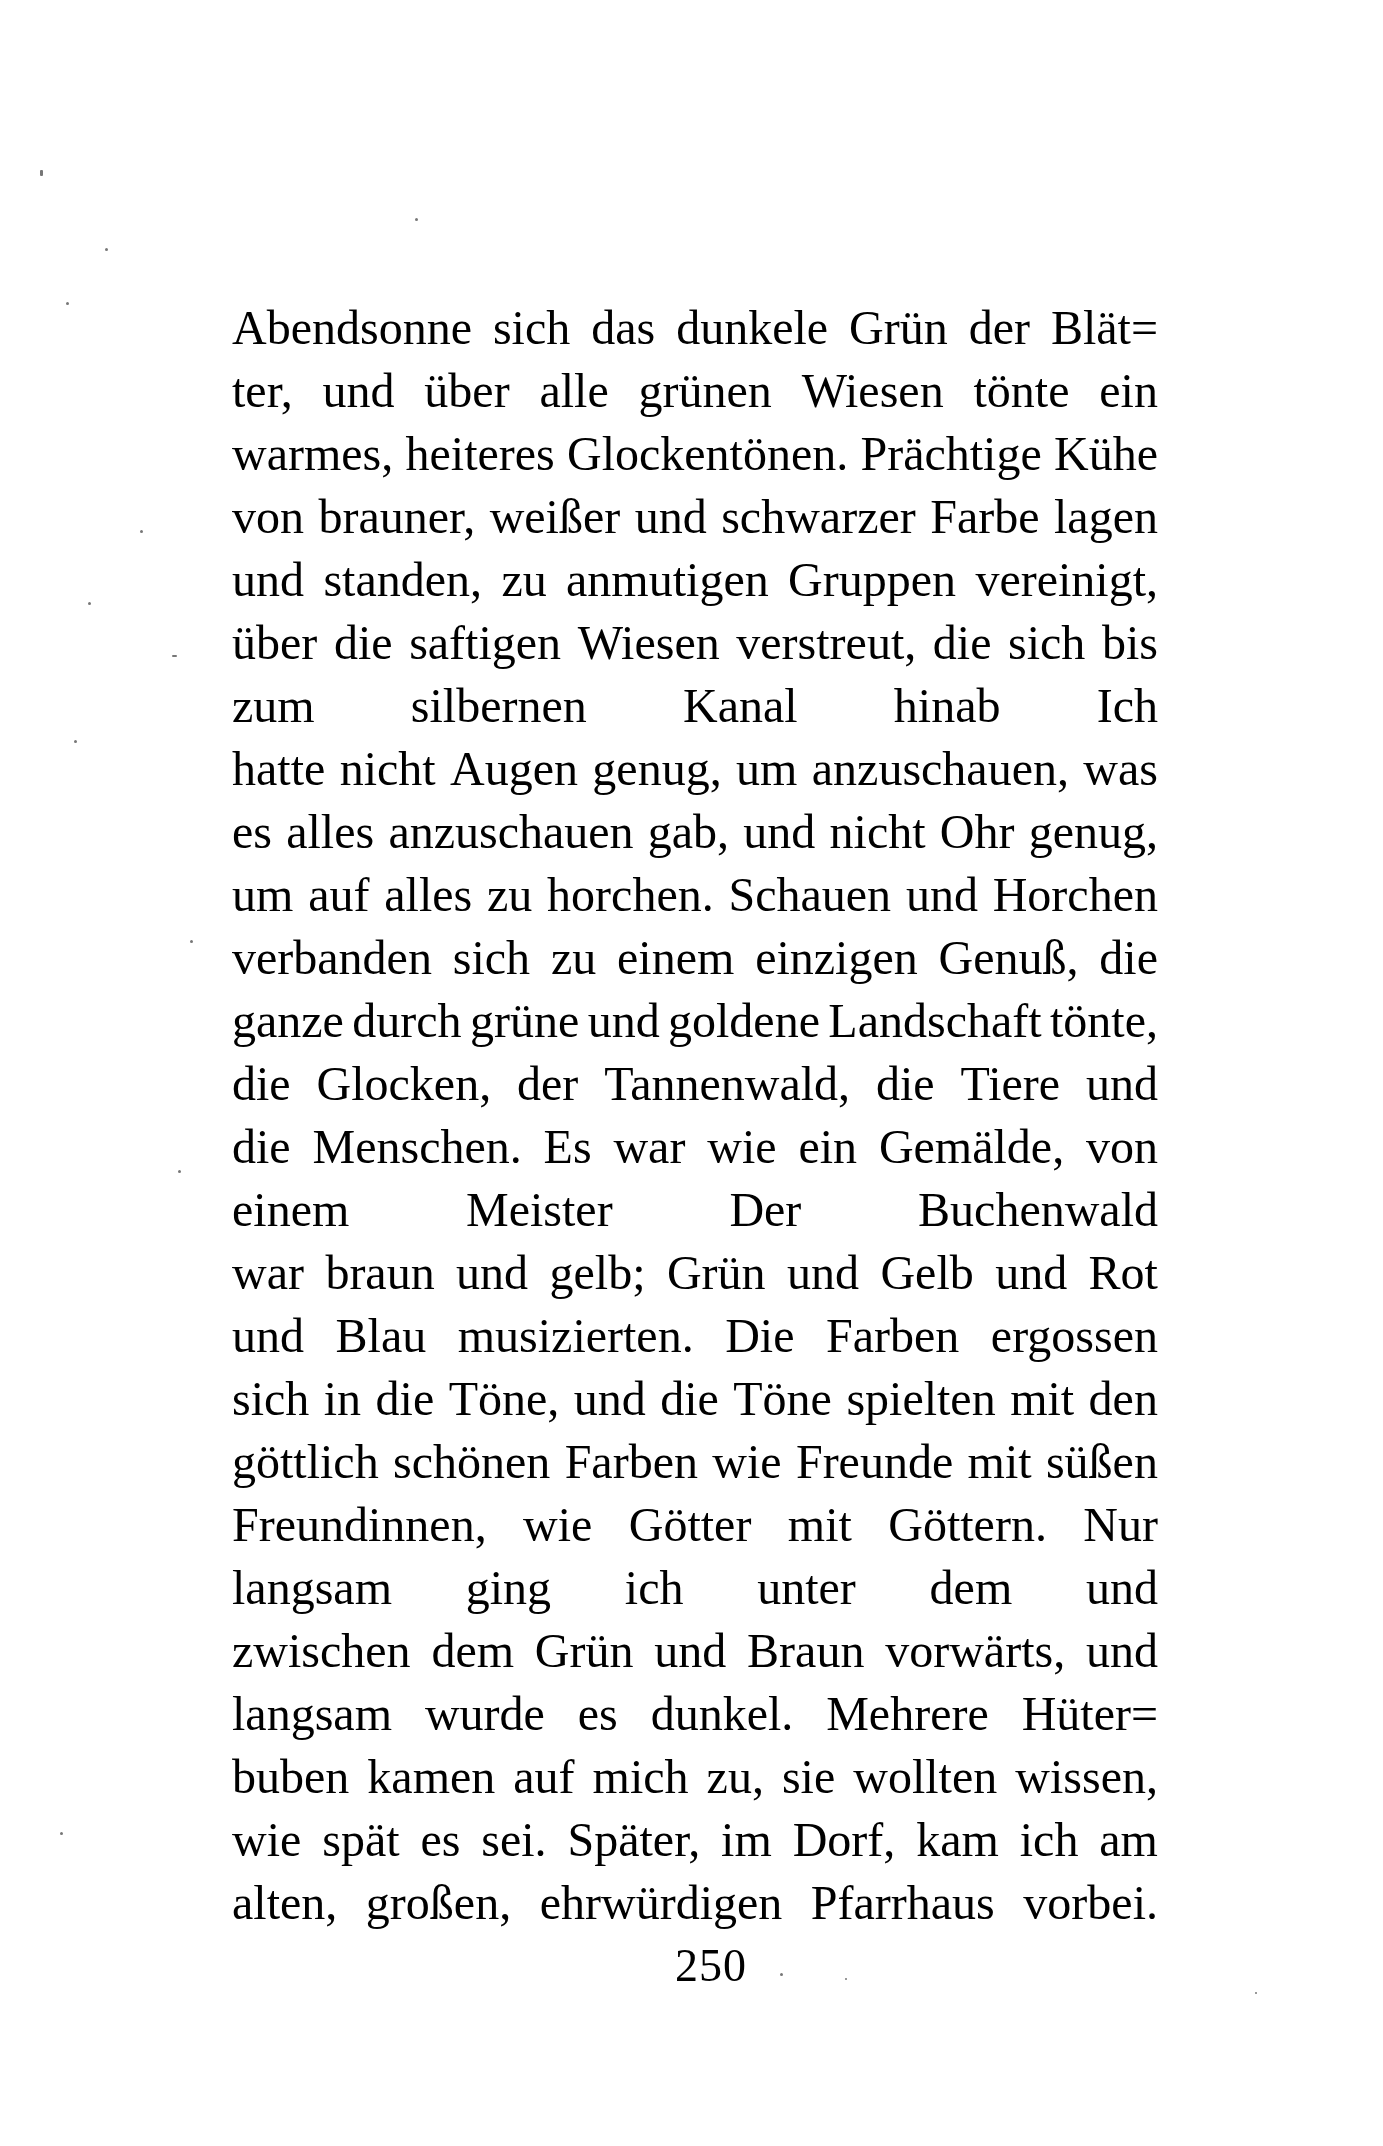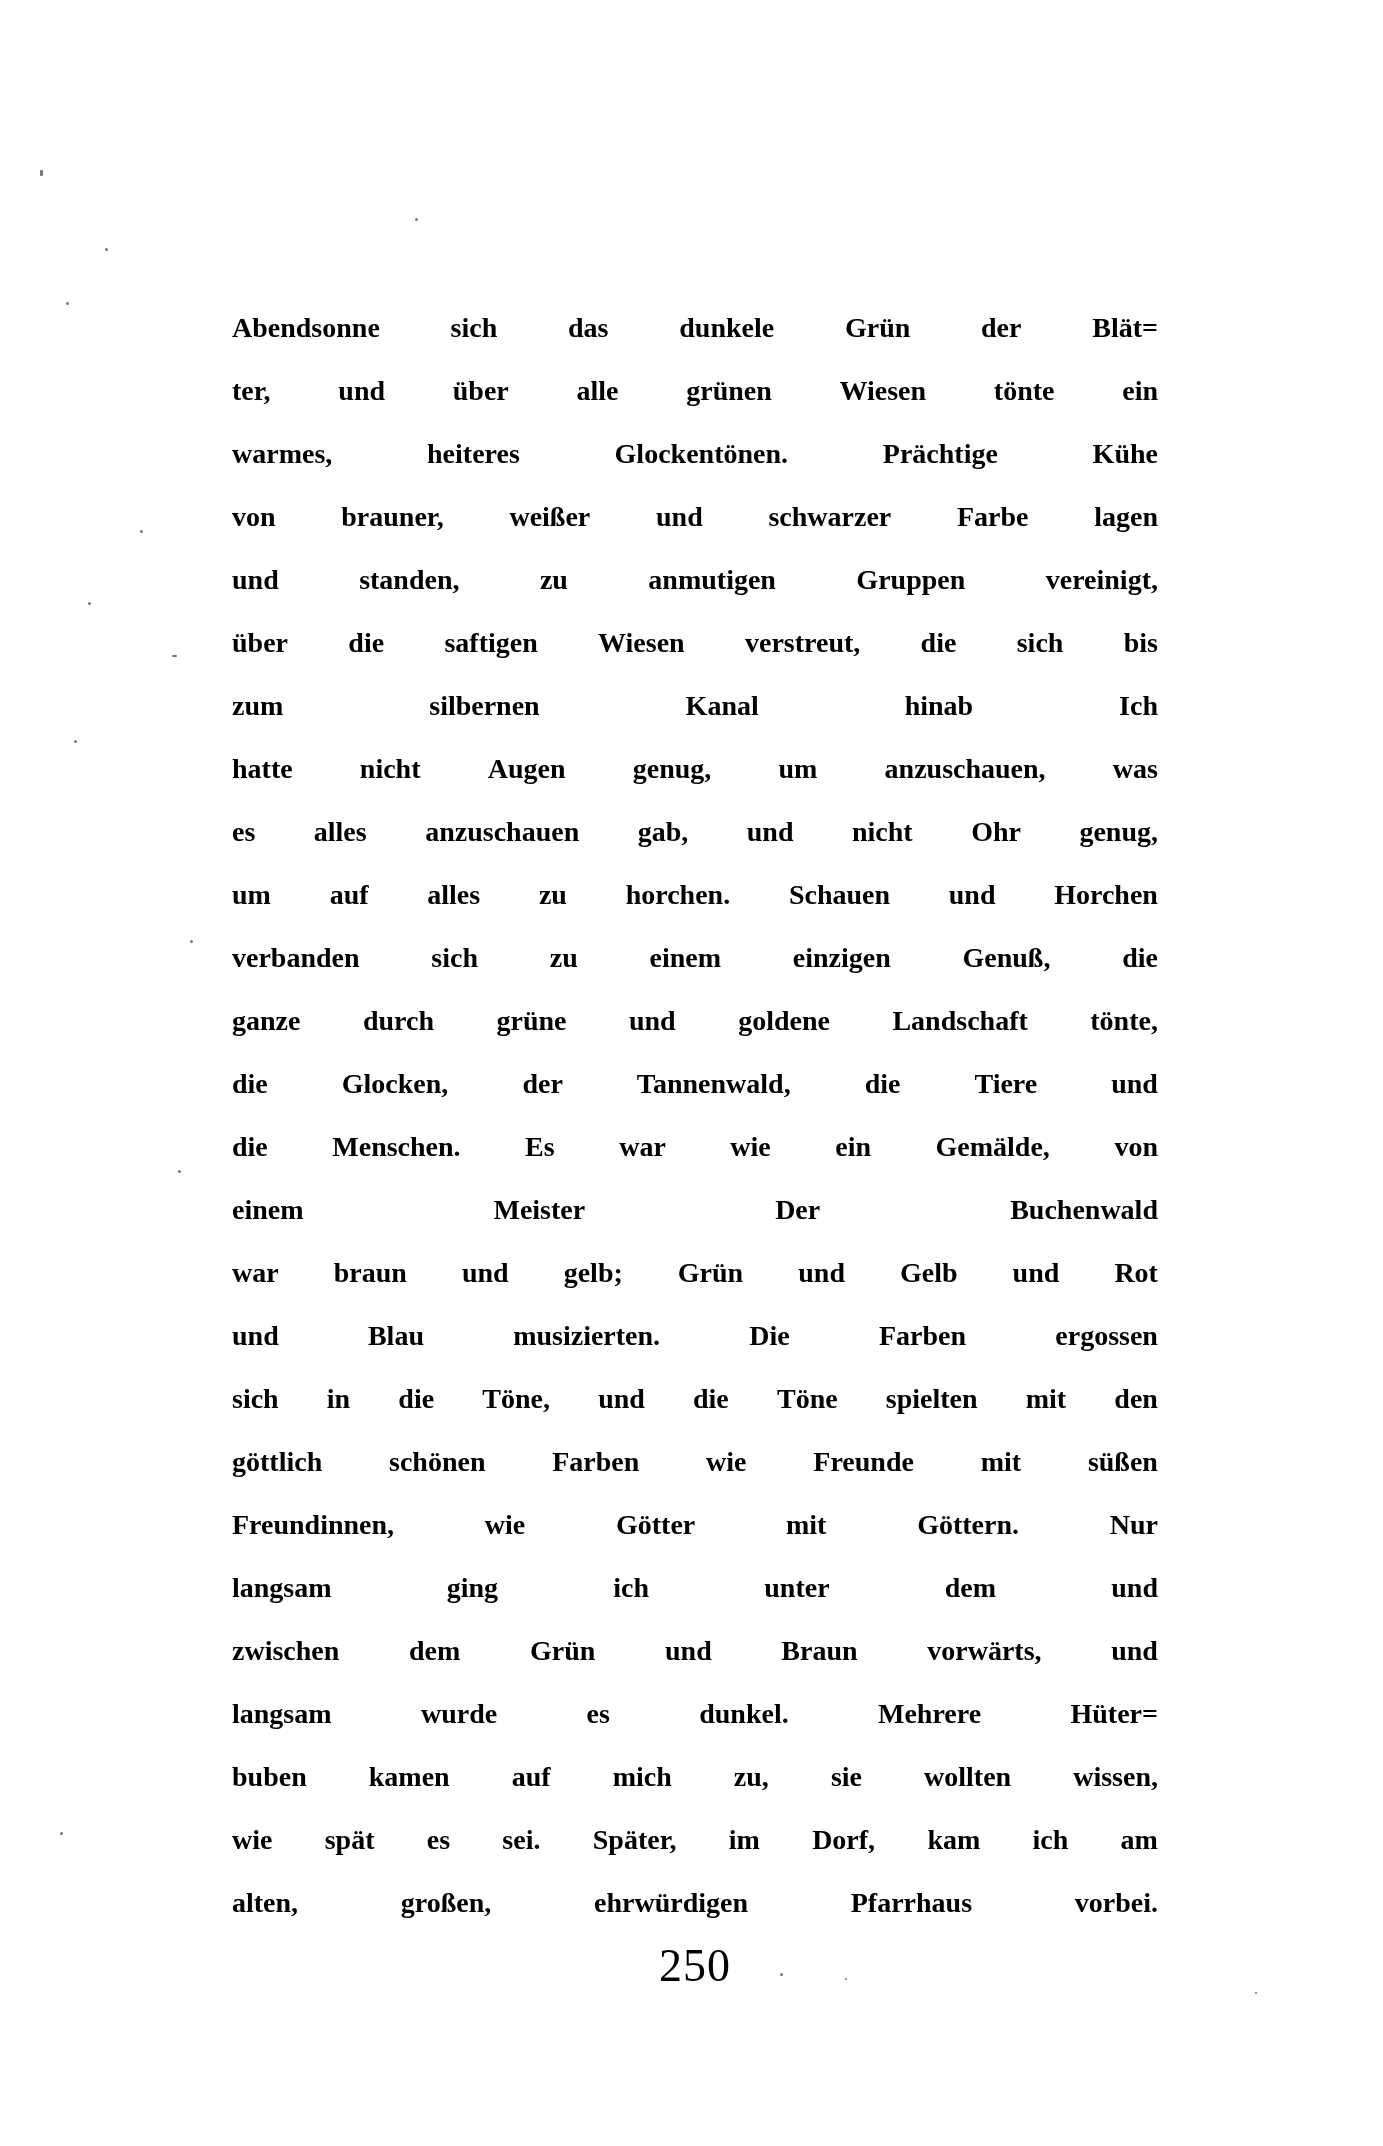--- a/index.html
+++ b/index.html
@@ -21,30 +21,30 @@
     position: absolute;
     left: 232px;
     top: 296px;
     width: 926px;
   }
   .line {
     display: flex;
     justify-content: space-between;
     height: 63px;
     line-height: 63px;
-    font-size: 28px;
-    font-weight: 700;
+    font-size: 48px;
+    font-weight: 400;
     white-space: nowrap;
     overflow: visible;
   }
   .line span { display: inline-block; }
   .folio {
     position: absolute;
     top: 1934px;
-    left: 232px;
+    left: 248px;
     width: 926px;
     height: 63px;
     line-height: 63px;
     text-align: center;
     font-size: 46px;
     font-weight: 400;
     letter-spacing: 1px;
   }
   
   .speck {

